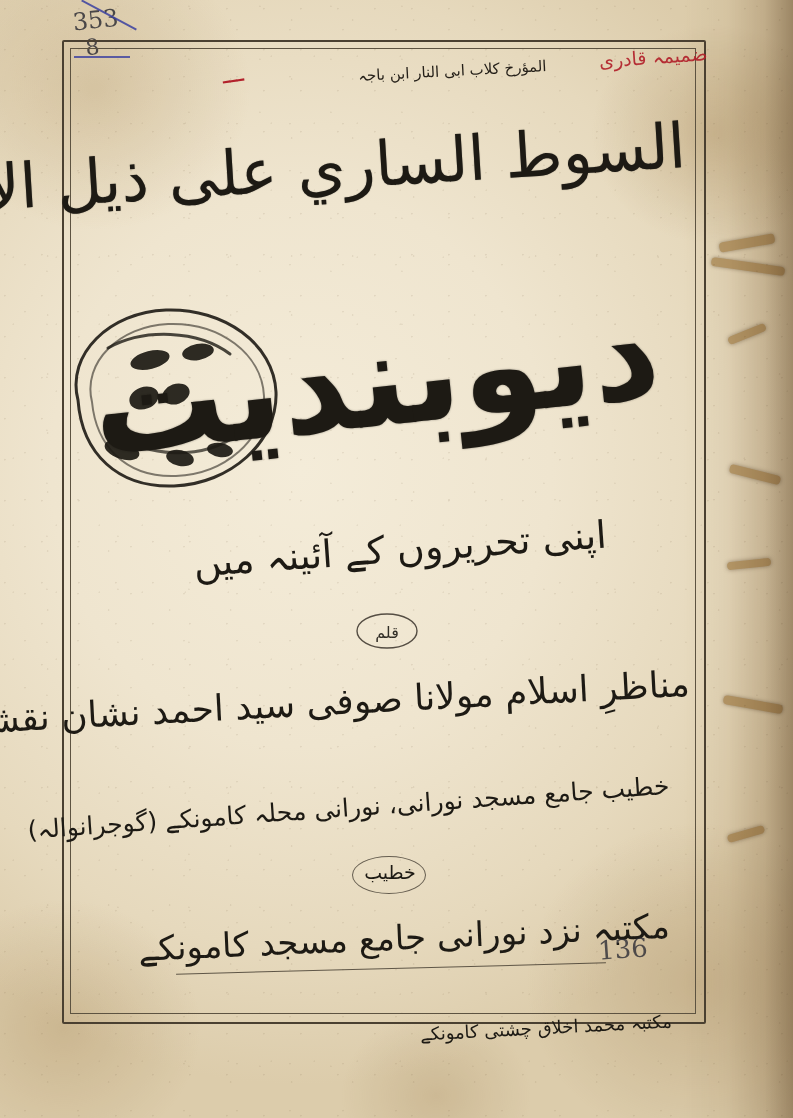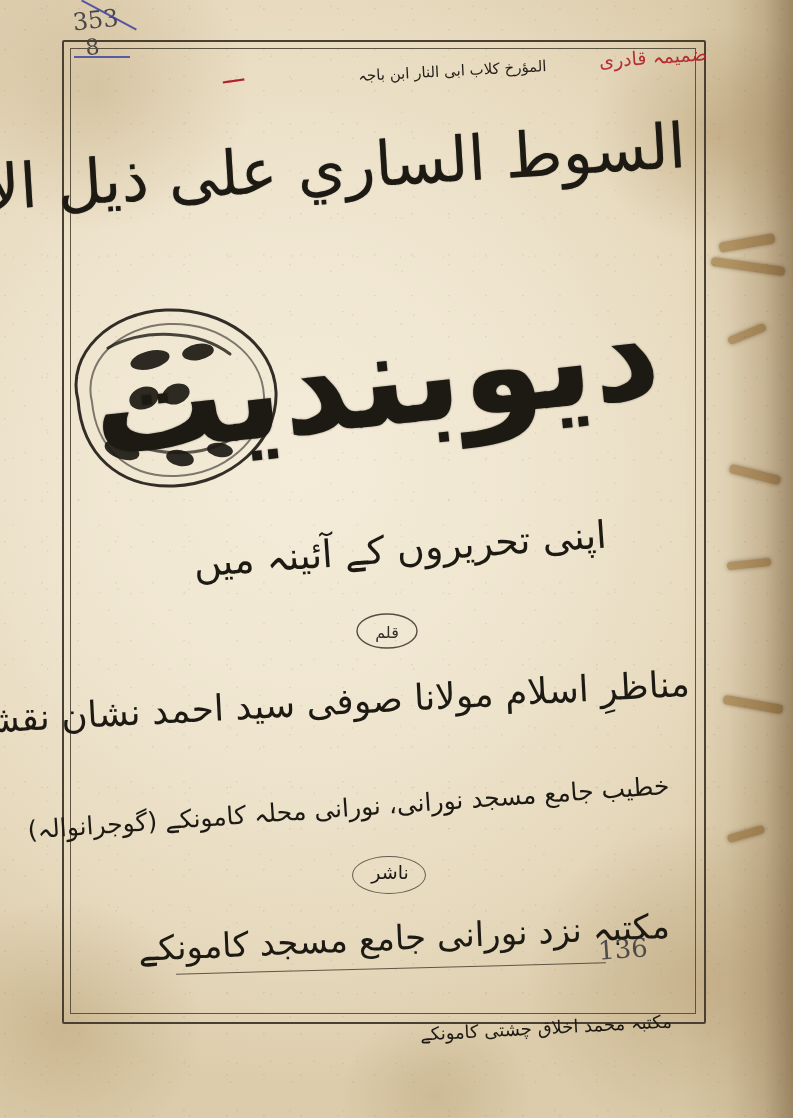--- a/index.html
+++ b/index.html
@@ -351,21 +351,21 @@
 
   <svg class="ornament-1" viewBox="0 0 70 46" xmlns="http://www.w3.org/2000/svg">
     <ellipse cx="35" cy="23" rx="30" ry="17" fill="none" stroke="#3a332a" stroke-width="1.4" opacity="0.85"></ellipse>
     <text x="35" y="30" text-anchor="middle" font-family="DejaVu Sans, sans-serif" font-size="16" fill="#1d1a14" opacity="0.9">قلم</text>
   </svg>
 
   <div class="script author">مناظرِ اسلام مولانا صوفی سید احمد نشان نقشبندی</div>
   <div class="script author-sub">خطیب جامع مسجد نورانی، نورانی محلہ کامونکے (گوجرانوالہ)</div>
 
   <div class="label-circle"></div>
-  <div class="script publisher-label">ناشر</div>
+  <div class="script publisher-label">خطیب</div>
 
   <div class="script publisher">مکتبہ نزد نورانی جامع مسجد کامونکے</div>
   <div class="publisher-rule"></div>
 
   <div class="script printer">مکتبہ محمد اخلاق چشتی کامونکے</div>
 
   <div class="accession">136</div>
 
 </div>
 

